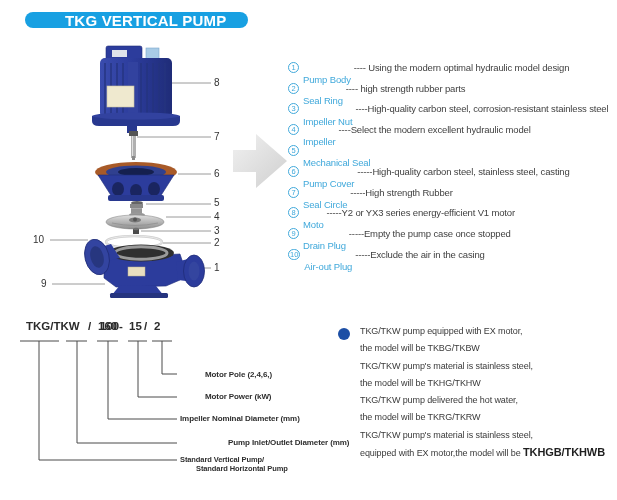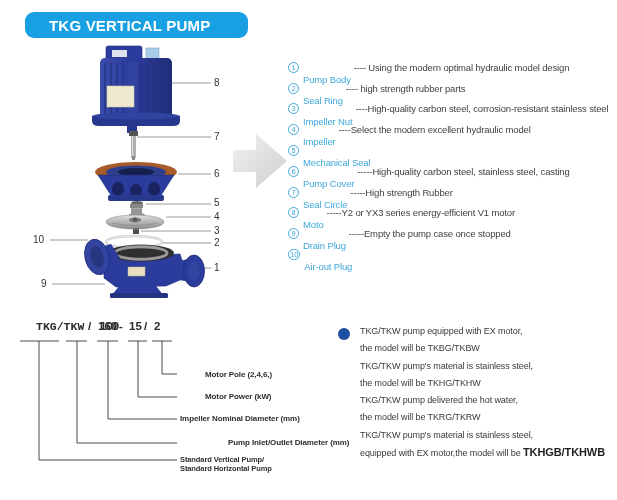--- a/index.html
+++ b/index.html
@@ -1,19 +1,19 @@
 <!DOCTYPE html>
 <html><head>
 <meta charset="utf-8">
 <style>
   * { margin:0; padding:0; box-sizing:border-box; }
   html,body { width:617px; height:500px; background:#ffffff; font-family:"Liberation Sans", sans-serif; position:relative; overflow:hidden; }
 
   
-  .banner { position:absolute; left:25px; top:12px; width:223px; height:26px; background:#18A0E2; border-radius:9px; display:flex; align-items:center; padding-left:24px; }
+  .banner { position:absolute; left:25px; top:12px; width:223px; height:16px; background:#18A0E2; border-radius:9px; display:flex; align-items:center; padding-left:40px; }
   .banner span { color:#ffffff; font-weight:bold; font-size:15px; letter-spacing:0.2px; }
 
   
   .diagram-svg { position:absolute; left:0; top:0; pointer-events:none; }
   .co { position:absolute; font-size:10px; color:#333333; line-height:11px; }
   .co8  { left:214px; top:77px; }
   .co7  { left:214px; top:131px; }
   .co6  { left:214px; top:168px; }
   .co5  { left:214px; top:197px; }
   .co4  { left:214px; top:211px; }
@@ -25,26 +25,26 @@
 
   
   .plist { position:absolute; left:288px; top:57px; width:329px; }
   .plist-row { display:flex; align-items:center; height:20.8px; white-space:nowrap; }
   .num { display:inline-flex; align-items:center; justify-content:center; min-width:11px; height:11px; border:1px solid #41A9DB; border-radius:7px; font-size:7.5px; color:#41A9DB; padding:0 1px; margin-right:4px; flex:none; }
   .pname { color:#41A9DB; font-size:9.5px; margin-right:3px; letter-spacing:-0.15px;margin-top:24px; }
   .pdesc { color:#3f3f3f; font-size:9.5px; letter-spacing:-0.15px; }
 
   
   .seg { position:absolute; top:320px; font-weight:bold; font-size:11.5px; color:#2b2b2b; }
-  .seg0 { left:36px;font-family:Liberation Mono, monospace; } .seg1 { left:57px;margin-left:43px; } .seg2 { left:88px; } .seg3 { left:98px; }
+  .seg0 { left:26px; } .seg1 { left:57px;margin-left:43px; } .seg2 { left:88px; } .seg3 { left:98px; }
   .seg4 { left:119px; } .seg5 { left:129px; } .seg6 { left:144px; } .seg7 { left:154px; }
   .tree-svg { position:absolute; left:0; top:0; pointer-events:none; }
   .mlabel { position:absolute; left:180px; font-size:8px; color:#2e2e2e; font-weight:600; letter-spacing:-0.1px; }
   .mlabel0 { top:370px;padding-left:25px; } .mlabel1 { top:392px;padding-left:25px; } .mlabel2 { top:414px;text-align:center; }
-  .mlabel3 { top:438px;padding-left:48px; } .mlabel4 { top:455px; font-size:7.5px; } .mlabel5 { top:464px; font-size:7.5px; }
+  .mlabel3 { top:438px;padding-left:48px; } .mlabel4 { top:455px; font-size:7.5px; } .mlabel5 { top:464px; font-size:7.5px;margin-left:16px; }
 
   
   .bullet { position:absolute; left:338px; top:328px; width:12px; height:12px; border-radius:50%; background:#1D4FA5; }
   .notes { position:absolute; left:360px; top:323px; width:255px; }
   .notes div { font-size:9px; color:#3a3a3a; line-height:17.3px; white-space:nowrap; letter-spacing:-0.1px; }
   .notes .model-bold { font-weight:bold; font-size:11px; color:#1f1f1f; }
 </style>
 </head>
 <body>
 
@@ -219,20 +219,21 @@
     <span class="pdesc">-----Y2 or YX3 series energy-efficient V1 motor</span>
   </div>
   <div class="plist-row">
     <span class="num">9</span>
     <span class="pname">Drain Plug</span>
     <span class="pdesc">-----Empty the pump case once stopped</span>
   </div>
   <div class="plist-row">
     <span class="num">10</span>
     <span class="pname">Air-out Plug</span>
+    <span class="pdesc">-----Exclude the air in the casing</span>
   </div>
 </div>
 
 <span class="seg seg0">TKG/TKW</span>
 <span class="seg seg1">100</span>
 <span class="seg seg2">/</span>
 <span class="seg seg3">160</span>
 <span class="seg seg4">-</span>
 <span class="seg seg5">15</span>
 <span class="seg seg6">/</span>

